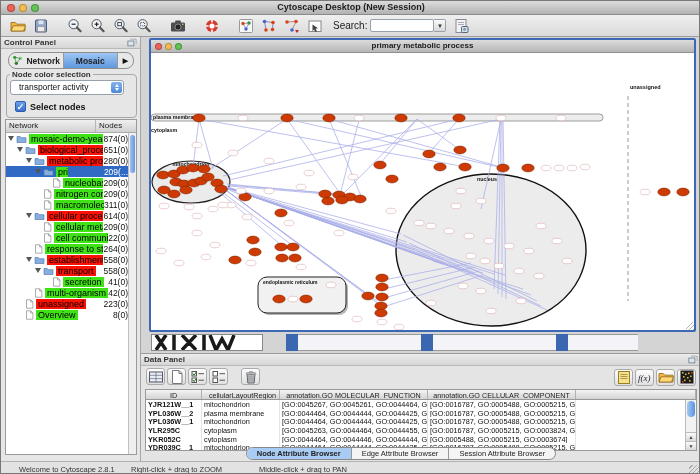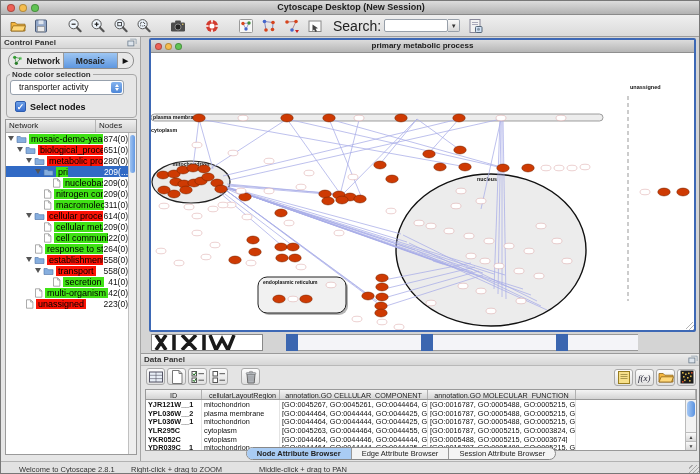--- a/index.html
+++ b/index.html
@@ -13,21 +13,21 @@
   .titlebar .title{position:absolute;left:0;right:0;top:1px;text-align:center;
     font-size:9px;font-weight:bold;color:#1c1c1c;}
   .tl{position:absolute;top:3px;width:8px;height:8px;border-radius:50%;border:1px solid rgba(0,0,0,.25);}
   .tl.red{left:6px;background:#ee6156;} .tl.yel{left:18px;background:#f5bd4f;} .tl.grn{left:30px;background:#61c454;}
   
   .toolbar{position:absolute;left:0;top:14px;width:700px;height:22px;
     background:linear-gradient(#efefef,#dadada);border-bottom:1px solid #9c9c9c;
     display:flex;align-items:center;padding-left:6px;}
   .tbtn{width:21px;height:19px;display:flex;align-items:center;justify-content:center;border-radius:3px;}
   .tsep{width:9px;height:18px;}
-  .search-label{font-size:14px;color:#222;margin:0 3px 0 8px;}
+  .search-label{font-size:10px;color:#222;margin:0 3px 0 8px;}
   .search-input{width:64px;height:13px;font-size:8px;border:1px solid #98a0aa;border-radius:2px;
     font-family:"Liberation Sans",sans-serif;padding:0 2px;background:#fff;}
   .dd-btn{width:12px;height:13px;border:1px solid #98a0aa;border-left:none;background:linear-gradient(#fafafa,#d8d8d8);
     font-size:6px;color:#333;display:flex;align-items:center;justify-content:center;border-radius:0 2px 2px 0;}
   
   .panel-header{height:12px;background:linear-gradient(#ececec,#d6d6d6);border-bottom:1px solid #b8b8b8;
     font-size:8px;font-weight:bold;color:#333;padding:1px 3px;position:relative;}
   .float-ic{position:absolute;right:2px;top:0px;width:12px;height:11px;}
   
   .control-panel{position:absolute;left:0;top:36px;width:140px;height:424px;background:#e6e6e6;border-right:1px solid #a5a5a5;}
@@ -450,20 +450,32 @@
             <span style="width: 11px; flex: 0 0 auto;"></span>
             <span class="tri hid"></span>
             <span class="ticon">
               <svg width="9" height="10" viewBox="0 0 9 10">
                 <path d="M1.5 .8 h4.2 l2.2 2.2 V9.2 H1.5z" fill="#fff" stroke="#888" stroke-width=".7"></path>
                 <path d="M5.7 .8 v2.2 h2.2" fill="none" stroke="#888" stroke-width=".7"></path>
               </svg>
             </span>
             <span class="tlabel r">unassigned</span>
             <span class="tnodes">223(0)</span>
+          </div>
+          <div class="trow">
+            <span style="width: 11px; flex: 0 0 auto;"></span>
+            <span class="tri hid"></span>
+            <span class="ticon">
+              <svg width="9" height="10" viewBox="0 0 9 10">
+                <path d="M1.5 .8 h4.2 l2.2 2.2 V9.2 H1.5z" fill="#fff" stroke="#888" stroke-width=".7"></path>
+                <path d="M5.7 .8 v2.2 h2.2" fill="none" stroke="#888" stroke-width=".7"></path>
+              </svg>
+            </span>
+            <span class="tlabel g">Overview</span>
+            <span class="tnodes">8(0)</span>
           </div>
         </div>
       <div class="tree-scroll">
           <div class="thumb"></div>
         </div>
     </div>
   </div>
 
   <div class="workspace">
     <div class="net-frame">
@@ -760,22 +772,22 @@
                   <rect x="3" y="12" width="1.6" height="1.6"></rect>
                 </g>
               </svg>
             </span>
           </span>
       </div>
       <div class="dp-table">
         <div class="dt-head" id="dt-head">
             <span style="width: 56px; flex: 0 0 auto;">ID</span>
             <span style="width: 78px; flex: 0 0 auto;">_cellularLayoutRegion</span>
+            <span style="width: 148px; flex: 0 0 auto;">annotation.GO MOLECULAR_FUNCTION</span>
             <span style="width: 148px; flex: 0 0 auto;">annotation.GO CELLULAR_COMPONENT</span>
-            <span style="width: 148px; flex: 0 0 auto;">annotation.GO MOLECULAR_FUNCTION</span>
             <span style="flex: 1 1 0%;"></span>
           </div>
         <div id="dt-rows">
             <div class="dt-row">
               <span class="c0" style="width: 56px; flex: 0 0 auto;">YJR121W__1</span>
               <span style="width: 78px; flex: 0 0 auto;">mitochondrion</span>
               <span style="width: 148px; flex: 0 0 auto;">[GO:0045267, GO:0045261, GO:0044464, G...</span>
               <span style="width: 148px; flex: 0 0 auto;">[GO:0016787, GO:0005488, GO:0005215, G...</span>
             </div>
             <div class="dt-row">

